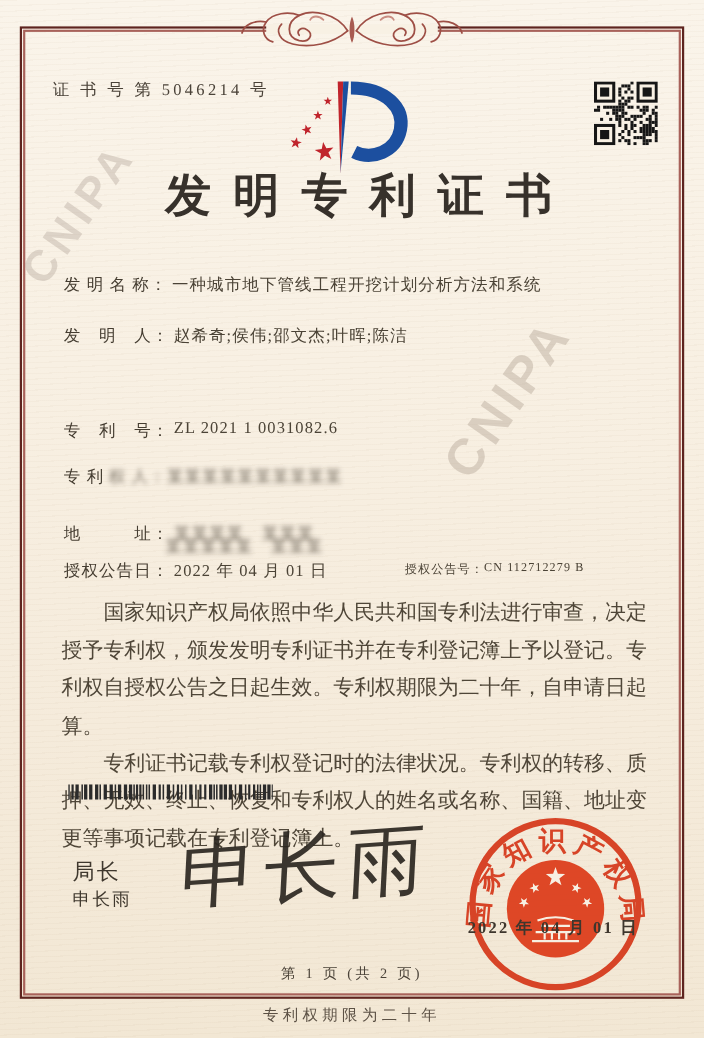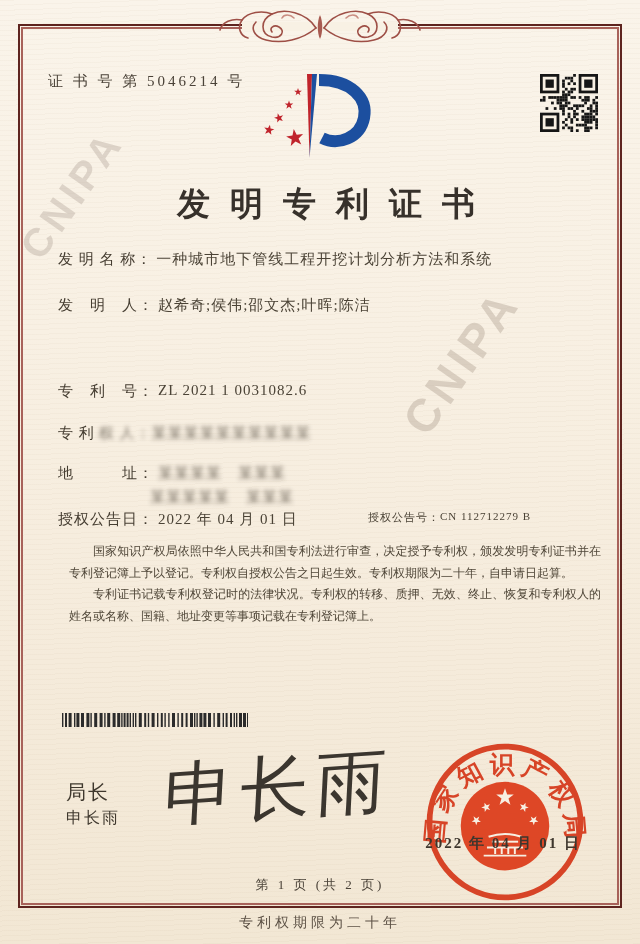--- a/index.html
+++ b/index.html
@@ -13,30 +13,30 @@
     border:2px solid #5e241f;}
   .frame-inner{position:absolute;inset:1px;border:2px solid #a8625a;}
   .wm{position:absolute;font-family:"Liberation Sans","DejaVu Sans",sans-serif;
     font-weight:bold;color:rgba(168,156,142,0.35);transform-origin:0 50%;
     transform:rotate(-55deg);letter-spacing:5px;white-space:nowrap;pointer-events:none;}
   .wm1{left:30px;top:232px;font-size:40px;}
   .wm2{left:414px;top:402px;font-size:46px;color:rgba(172,158,142,0.4);}
   .cert-no{position:absolute;left:48px;top:72px;font-size:15px;letter-spacing:3px;color:#4a4238;}
   .qr{position:absolute;left:540px;top:74px;width:58px;height:58px;}
   .logo{position:absolute;left:256px;top:70px;width:124px;height:94px;}
-  .title{position:absolute;left:0;right:0;top:182px;text-align:center;font-size:33px;
+  .title{position:absolute;left:0;right:0;top:150px;text-align:center;font-size:42px;
     font-weight:600;letter-spacing:20px;padding-left:32px;color:#37312b;}
   .frow{position:absolute;left:58px;font-size:15px;color:#4b4336;letter-spacing:1px;white-space:nowrap;display:flex;}
   .frow .lab{color:#453d31;margin-right:4px;}
   .r0{top:250px;}.r1{top:296px;}.r2{top:340px;margin-top:42px;}.r3{top:382px;}.r4{top:424px;}
-  .r5{top:464px;align-items:center;}.r5b{top:488px;left:150px;}.r6{top:510px;}
+  .r5{top:476px;align-items:center;}.r5b{top:488px;left:150px;}.r6{top:510px;}
   .grant-no{position:absolute;left:368px;top:510px;font-size:11px;color:#4b4336;letter-spacing:1px;display:flex;}
   .masked{filter:blur(2.3px);opacity:.8;color:#564e42;}
-  .body-text{position:absolute;left:56px;top:541px;width:532px;font-size:12px;
-    line-height:1.8;color:#4f4638;text-align:justify;margin-left:13px;}
+  .body-text{position:absolute;left:56px;top:541px;width:532px;font-size:19px;
+    line-height:1.8;color:#4f4638;text-align:justify;}
   .body-text p{margin:0;text-indent:2em;}
   .barcode{position:absolute;left:62px;top:713px;width:186px;height:14px;}
   .dir-title{position:absolute;left:66px;top:779px;font-size:20px;letter-spacing:2px;color:#3f382e;}
   .dir-name{position:absolute;left:66px;top:808px;font-size:16px;letter-spacing:2px;color:#3f382e;}
   .signature{position:absolute;left:164px;top:742px;font-size:70px;color:#2c2721;
     letter-spacing:6px;transform:rotate(-4deg) skewX(-7deg);white-space:nowrap;opacity:.92;}
   .seal{position:absolute;left:423px;top:740px;width:164px;height:164px;opacity:.95;}
   .seal-date{position:absolute;left:408px;top:834px;width:190px;text-align:center;font-size:15px;
     font-weight:bold;color:#3e362d;letter-spacing:2px;filter:blur(0.4px);z-index:3;}
   .pagenum{position:absolute;left:0;right:0;top:876px;text-align:center;font-size:13px;

